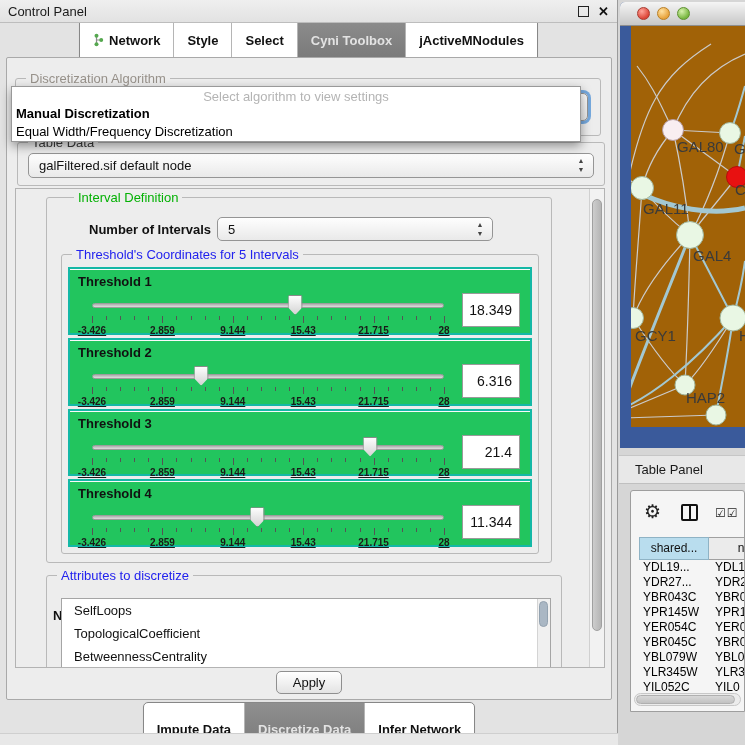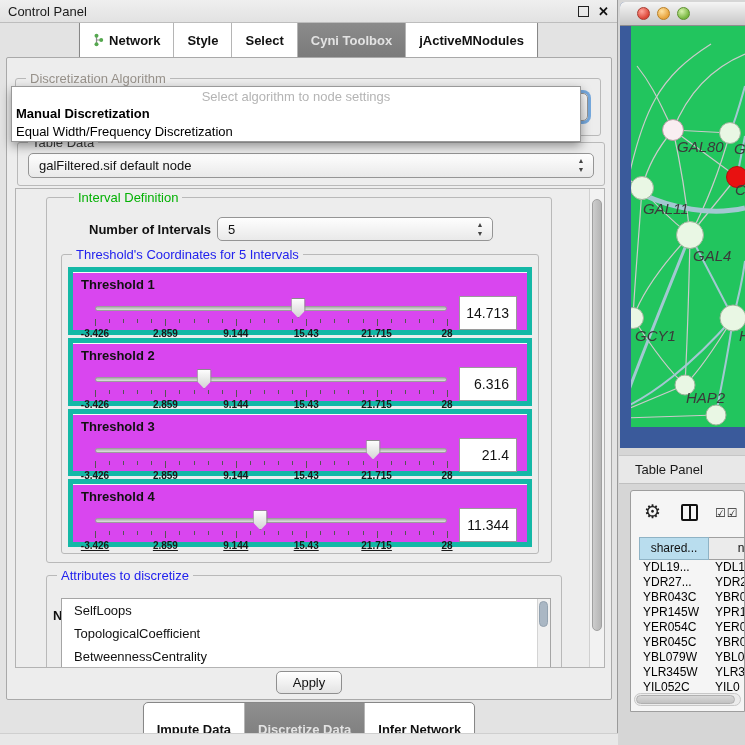--- a/index.html
+++ b/index.html
@@ -44,21 +44,21 @@
   .scrollpane { position:absolute; left:8px; top:130px; width:590px; height:480px; border:1px solid #b3b3b3; background:#ededed; overflow:hidden; }
   .vscroll { position:absolute; right:0; top:0; bottom:0; width:15px; background:#f2f2f2; border-left:1px solid #d0d0d0; }
   .vscroll .thumb { position:absolute; left:2px; width:10px; border:1px solid #a0a0a0; border-radius:6px; background:linear-gradient(90deg,#cdcdcd,#b5b5b5); }
 
   .interval-group { left:30px; top:8px; width:506px; height:366px; }
   .num-label { position:absolute; left:42px; top:24px; font-size:13px; font-weight:bold; color:#111; }
   .num-combo { left:170px; top:19px; width:276px; height:24px; }
 
   .thresh-group { left:14px; top:56px; width:478px; height:300px; }
   .panels { position:absolute; left:6px; top:12px; right:6px; bottom:6px; display:flex; flex-direction:column; gap:3px; }
-  .tpanel { position:relative; flex:1; border:5px solid #14b8a6; background:#d946ef; box-shadow:inset 0 1px 0 #fafafa; }
+  .tpanel { position:relative; flex:1; border:2px solid #14b8a6; background:#22c55e; box-shadow:inset 0 1px 0 #fafafa; }
   .tpanel .tlabel { position:absolute; left:8px; top:5px; font-size:13px; font-weight:bold; color:#111; }
   .slider { position:absolute; left:22px; top:26px; width:352px; height:42px; }
   .track { position:absolute; left:0; right:0; top:8px; height:5px; border:1px solid #9d9d9d; border-radius:3px; background:linear-gradient(#aeaeae,#dedede); }
   .thumb-sl { position:absolute; top:0; width:15px; height:20px; background:linear-gradient(#fdfdfd,#d4d4d4); border:1px solid #8a8a8a;
               clip-path:polygon(8% 0,92% 0,100% 12%,100% 60%,50% 100%,0 60%,0 12%); transform:translateX(-50%); }
   .ticks { position:absolute; left:0; right:0; top:21px; height:8px; }
   .tick { position:absolute; width:1px; background:#555; top:0; }
   .tick.minor { height:4px; }
   .tick.major { height:7px; }
   .ticklabels { position:absolute; left:0; right:0; top:30px; height:12px; }
@@ -78,21 +78,21 @@
   .bottom-tabbar { position:absolute; left:0; top:702px; width:618px; display:flex; justify-content:center; }
   .footer-strip { position:absolute; left:0; top:733px; width:618px; height:12px; background:#e8e8e8; border-top:1px solid #cfcfcf; }
 
   
   .network-window { position:absolute; left:620px; top:2px; width:125px; height:446px; background:#3a5a9b; border-radius:5px 0 0 0; }
   .nw-titlebar { position:absolute; left:0; top:0; right:0; height:24px; background:linear-gradient(#f5f5f5,#c7c7c7); border-bottom:1px solid #8e8e8e; border-radius:5px 0 0 0; display:flex; align-items:center; gap:7px; padding-left:17px; }
   .light { width:13px; height:13px; border-radius:50%; }
   .light.red { background:radial-gradient(circle at 35% 30%, #ffa59b, #dc4537 70%); border:1px solid #a93a30; }
   .light.yellow { background:radial-gradient(circle at 35% 30%, #ffe2a2, #e8a23b 70%); border:1px solid #b97f24; }
   .light.green { background:radial-gradient(circle at 35% 30%, #d6f2ad, #77b63f 70%); border:1px solid #5d9130; }
-  .net-canvas { position:absolute; left:11px; top:24px; right:0; bottom:21px; background:#22c55e; overflow:hidden;font-style:italic; }
+  .net-canvas { position:absolute; left:11px; top:24px; right:0; bottom:21px; background:#a16207; overflow:hidden; }
 
   .tablepanel-bar { position:absolute; left:619px; top:455px; width:126px; height:29px; background:#e8e8e8; border-top:1px solid #c6c6c6; border-bottom:1px solid #c0c0c0; }
   .tablepanel-bar .ptitle { position:absolute; left:16px; top:0; line-height:28px; font-size:13px; color:#1a1a1a; }
 
   .table-window { position:absolute; left:630px; top:490px; width:115px; height:222px; background:#f5f5f5; border:1px solid #9e9e9e; border-radius:3px 3px 0 0; overflow:hidden; }
   .tw-toolbar { position:relative; height:46px; }
   .gear-icon { position:absolute; left:13px; top:9px; font-size:19px; color:#222; }
   .splitcol-icon { position:absolute; left:50px; top:13px; width:17px; height:17px; border:2px solid #111; border-radius:2px; }
   .splitcol-icon::after { content:""; position:absolute; left:50%; top:0; bottom:0; width:2px; background:#111; transform:translateX(-50%); }
   .checks-icon { position:absolute; left:84px; top:15px; font-size:12px; color:#222; letter-spacing:1px; white-space:nowrap; }
@@ -153,21 +153,21 @@
       <div class="group algo-group">
         <span class="gtitle faded">Discretization Algorithm</span>
         <div class="combo algo-combo">
           <span class="spinner">
             <span>▲</span><br><span>▼</span>
           </span>
         </div>
       </div>
 
       <div class="popup">
-        <div class="popup-hint">Select algorithm to node settings</div>
+        <div class="popup-hint">Select algorithm to view settings</div>
         <div id="popup-options">
             <div class="popup-opt bold">Manual Discretization</div>
             <div class="popup-opt">Equal Width/Frequency Discretization</div>
           </div>
       </div>
 
       <div class="group tabledata-group">
         <span class="gtitle">Table Data</span>
         <div class="combo tabledata-combo">
           <span>galFiltered.sif default node</span>
@@ -227,21 +227,21 @@
                     </div>
                     <div class="ticklabels">
                       <span class="ticklabel" style="left: 0%;">-3.426</span>
                       <span class="ticklabel" style="left: 20%;">2.859</span>
                       <span class="ticklabel" style="left: 40%;">9.144</span>
                       <span class="ticklabel" style="left: 60%;">15.43</span>
                       <span class="ticklabel" style="left: 80%;">21.715</span>
                       <span class="ticklabel" style="left: 100%;">28</span>
                     </div>
                   </div>
-                  <div class="valuebox">14.713</div>
+                  <div class="valuebox">18.349</div>
                 </div>
                 <div class="tpanel">
                   <div class="tlabel">Threshold 2</div>
                   <div class="slider">
                     <div class="track"></div>
                     <div class="thumb-sl" style="left: 31%;"></div>
                     <div class="ticks">
                       <div class="tick major" style="left: 0%;"></div>
                       <div class="tick minor" style="left: 4%;"></div>
                       <div class="tick minor" style="left: 8%;"></div>

